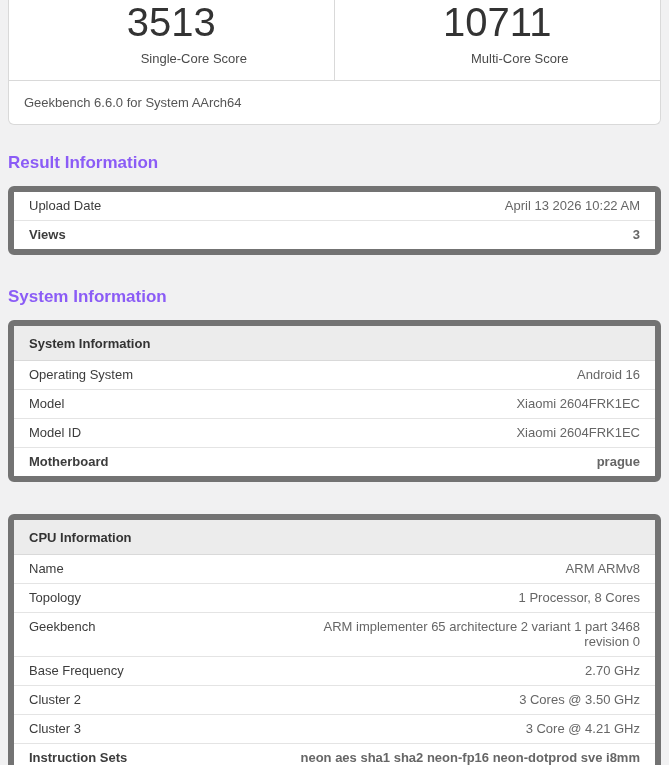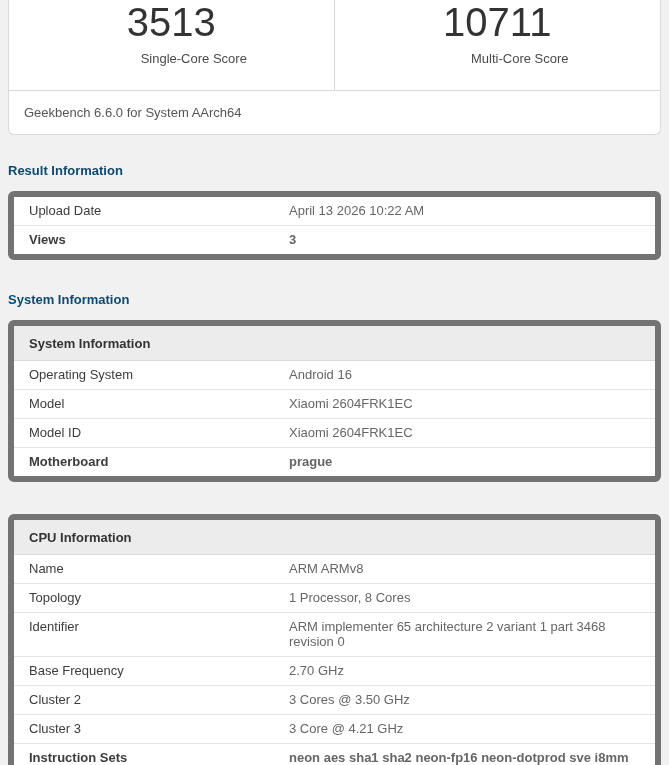--- a/index.html
+++ b/index.html
@@ -12,30 +12,30 @@
   .container { margin:0 8px; }
 
   
   .score-card {
     background:#fff;
     border-left:1px solid #d9d9d9;
     border-right:1px solid #d9d9d9;
     border-bottom:1px solid #d9d9d9;
     border-radius:0 0 6px 6px;
   }
-  .scores { display:flex; height:91px; border-bottom:1px solid #d9d9d9; }
+  .scores { display:flex; height:81px; border-bottom:1px solid #d9d9d9; }
   .score-cell { flex:1 1 50%; text-align:center; padding-top:2px; }
   .score-cell.first { border-right:1px solid #d9d9d9; }
   .score-value { font-size:40px; line-height:1; color:#333; font-weight:400; }
   .score-label { font-size:13px; color:#4a4a4a; margin-top:9px;padding-left:45px; }
   .version-row { padding:14px 15px; font-size:13px; color:#555; }
 
   
   .section-heading {
-    font-size:13px; font-weight:bold; color:#0c4a6e;
+    font-size:17px; font-weight:bold; color:#8b5cf6;
     margin:28px 0 13px 0;
   }
   .section-heading.second { margin-top:32px; }
 
   
   .card {
     background:#fff;
     border:6px solid #737373;
     border-radius:6px;
     overflow:hidden;
@@ -51,21 +51,21 @@
   .trow { display:flex; border-bottom:1px solid #e4e4e4; background:#fff; }
   .trow:last-child { border-bottom:none;font-weight:bold; }
   .tlabel {
     flex:0 0 275px; width:275px;
     padding:6px 10px 7px 15px;
     font-size:13px; line-height:15px; color:#3c3c3c;
   }
   .tvalue {
     flex:1 1 auto;
     padding:6px 15px 7px 0;
-    font-size:13px; line-height:15px; color:#666;
+    font-size:13px; line-height:15px; color:#666;text-align:right;
   }
 </style>
 </head>
 <body>
 
 <div class="container">
 
   <div class="score-card">
     <div class="scores">
       <div class="score-cell first">
@@ -117,21 +117,21 @@
     <div class="card-header">CPU Information</div>
     <div class="trow">
       <div class="tlabel">Name</div>
       <div class="tvalue">ARM ARMv8</div>
     </div>
     <div class="trow">
       <div class="tlabel">Topology</div>
       <div class="tvalue">1 Processor, 8 Cores</div>
     </div>
     <div class="trow">
-      <div class="tlabel">Identifier</div>
+      <div class="tlabel">Geekbench</div>
       <div class="tvalue">ARM implementer 65 architecture 2 variant 1 part 3468 revision 0</div>
     </div>
     <div class="trow">
       <div class="tlabel">Base Frequency</div>
       <div class="tvalue">2.70 GHz</div>
     </div>
     <div class="trow">
       <div class="tlabel">Cluster 2</div>
       <div class="tvalue">3 Cores @ 3.50 GHz</div>
     </div>

